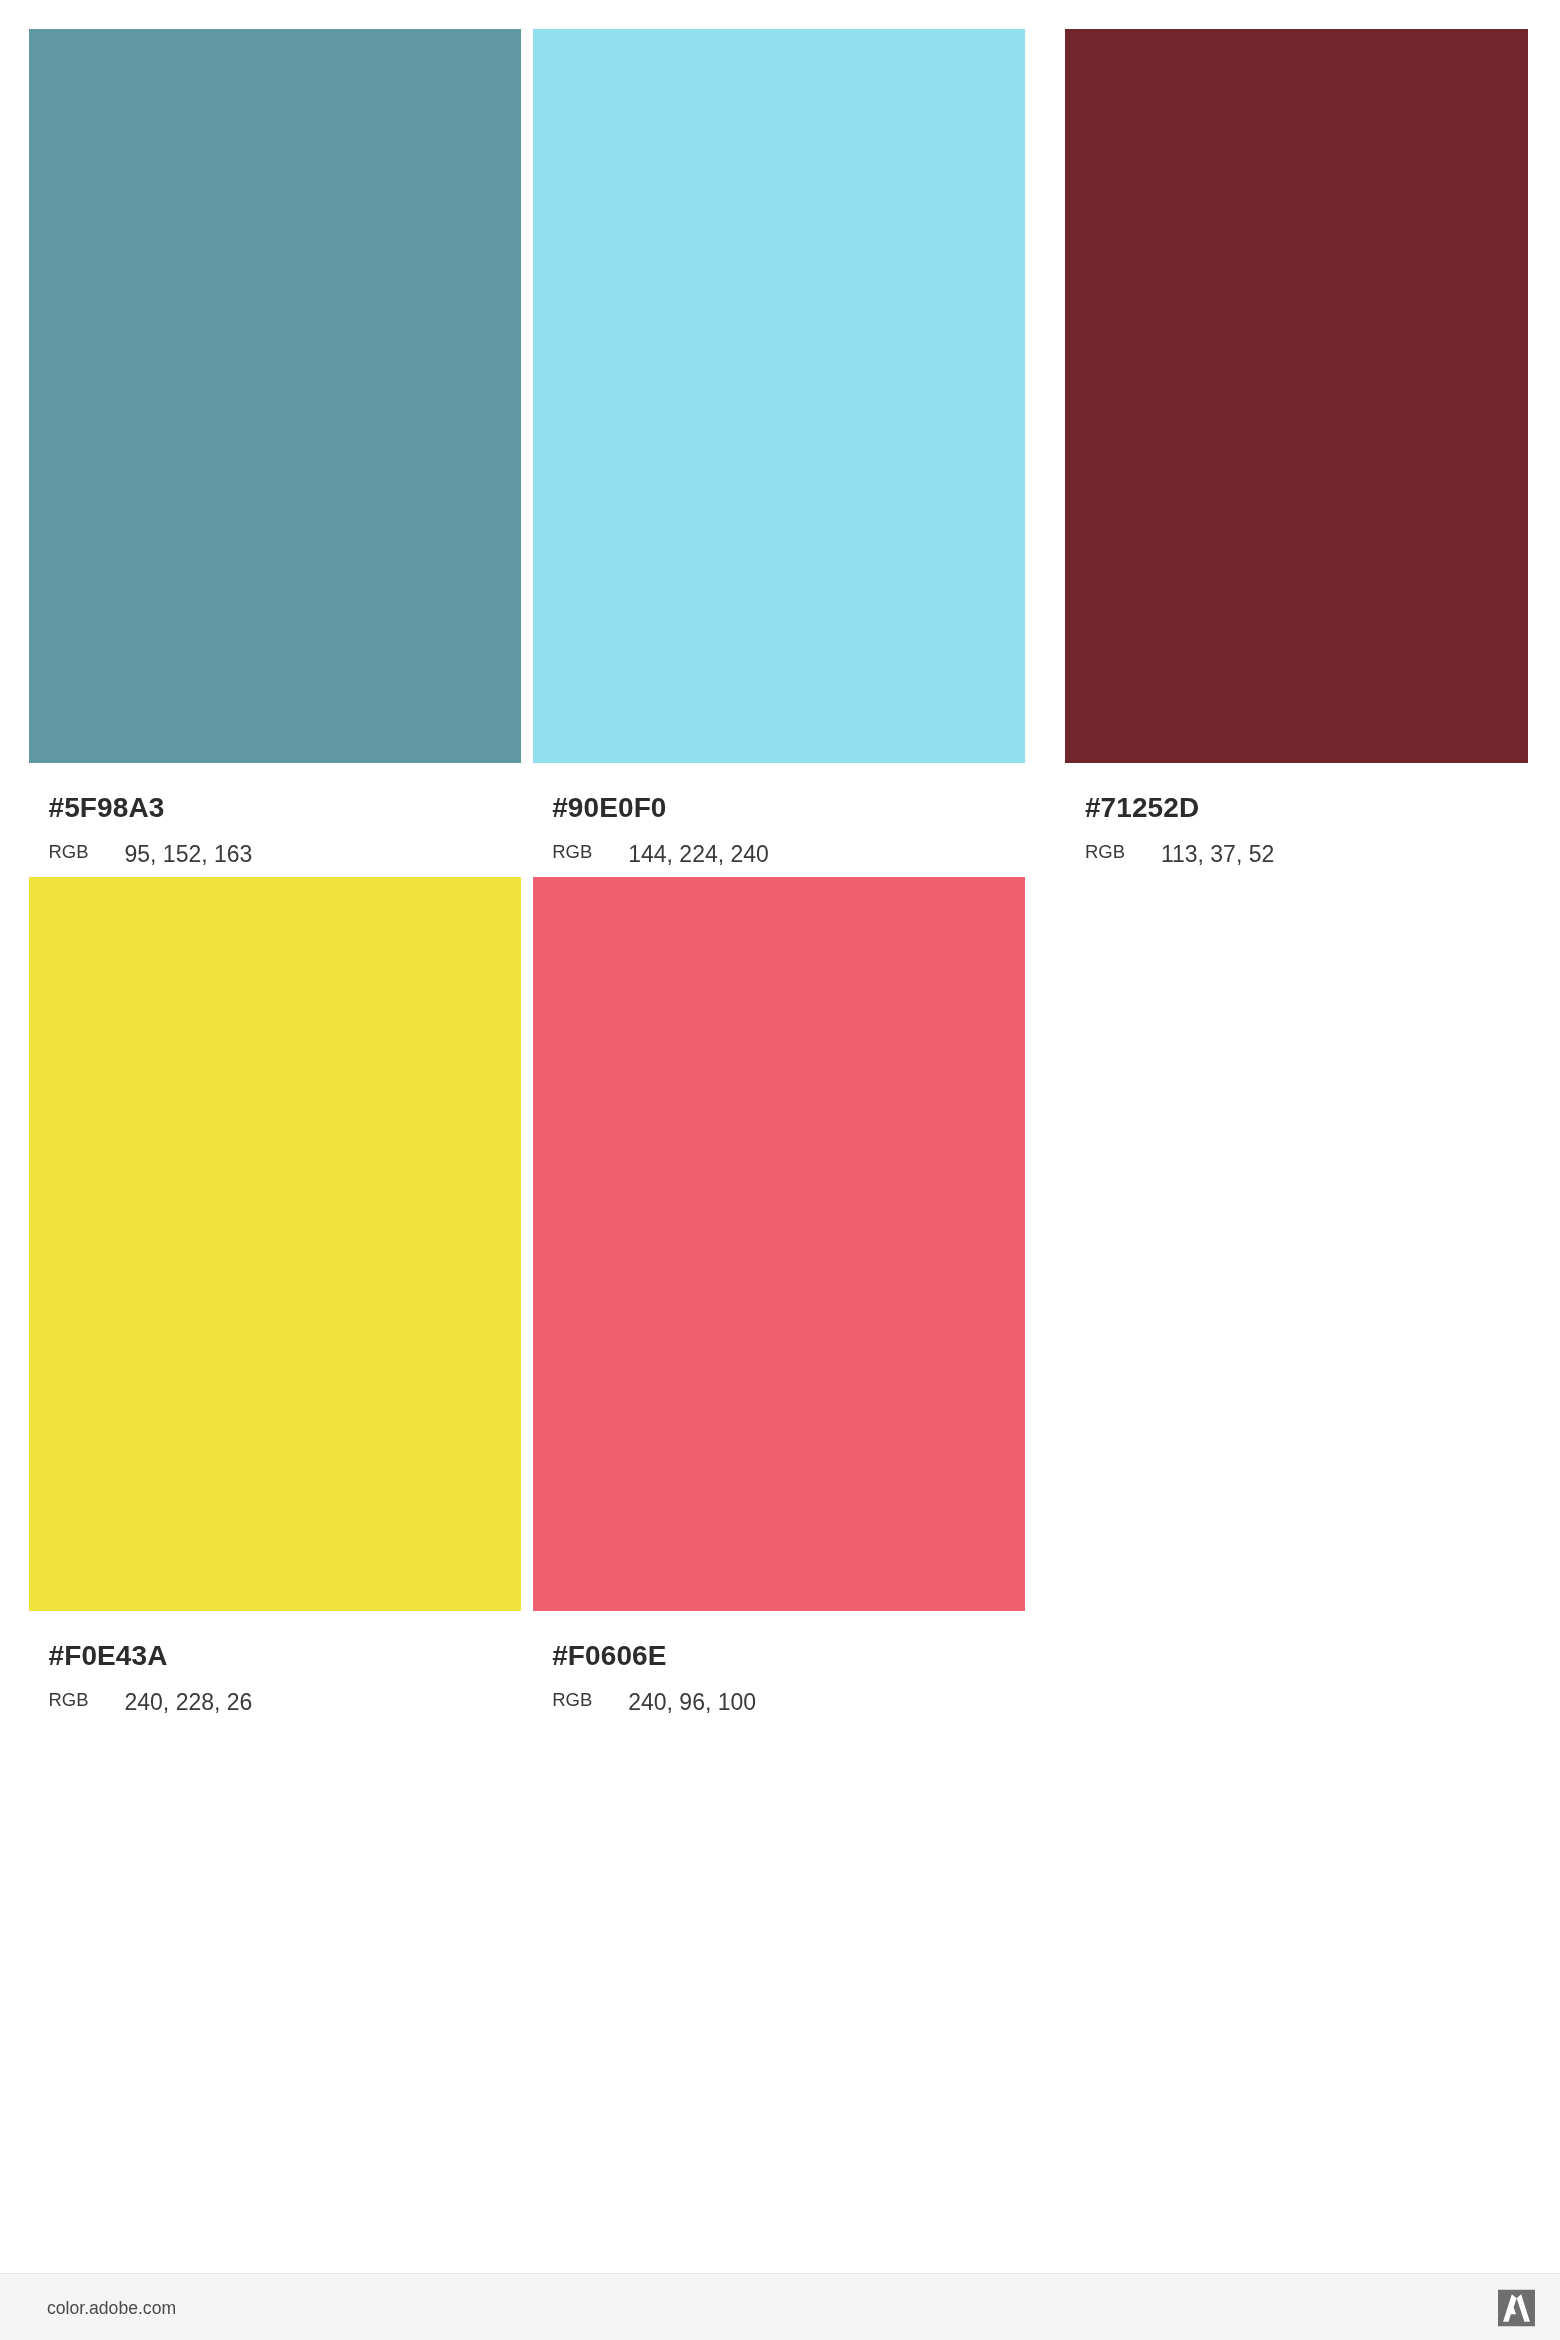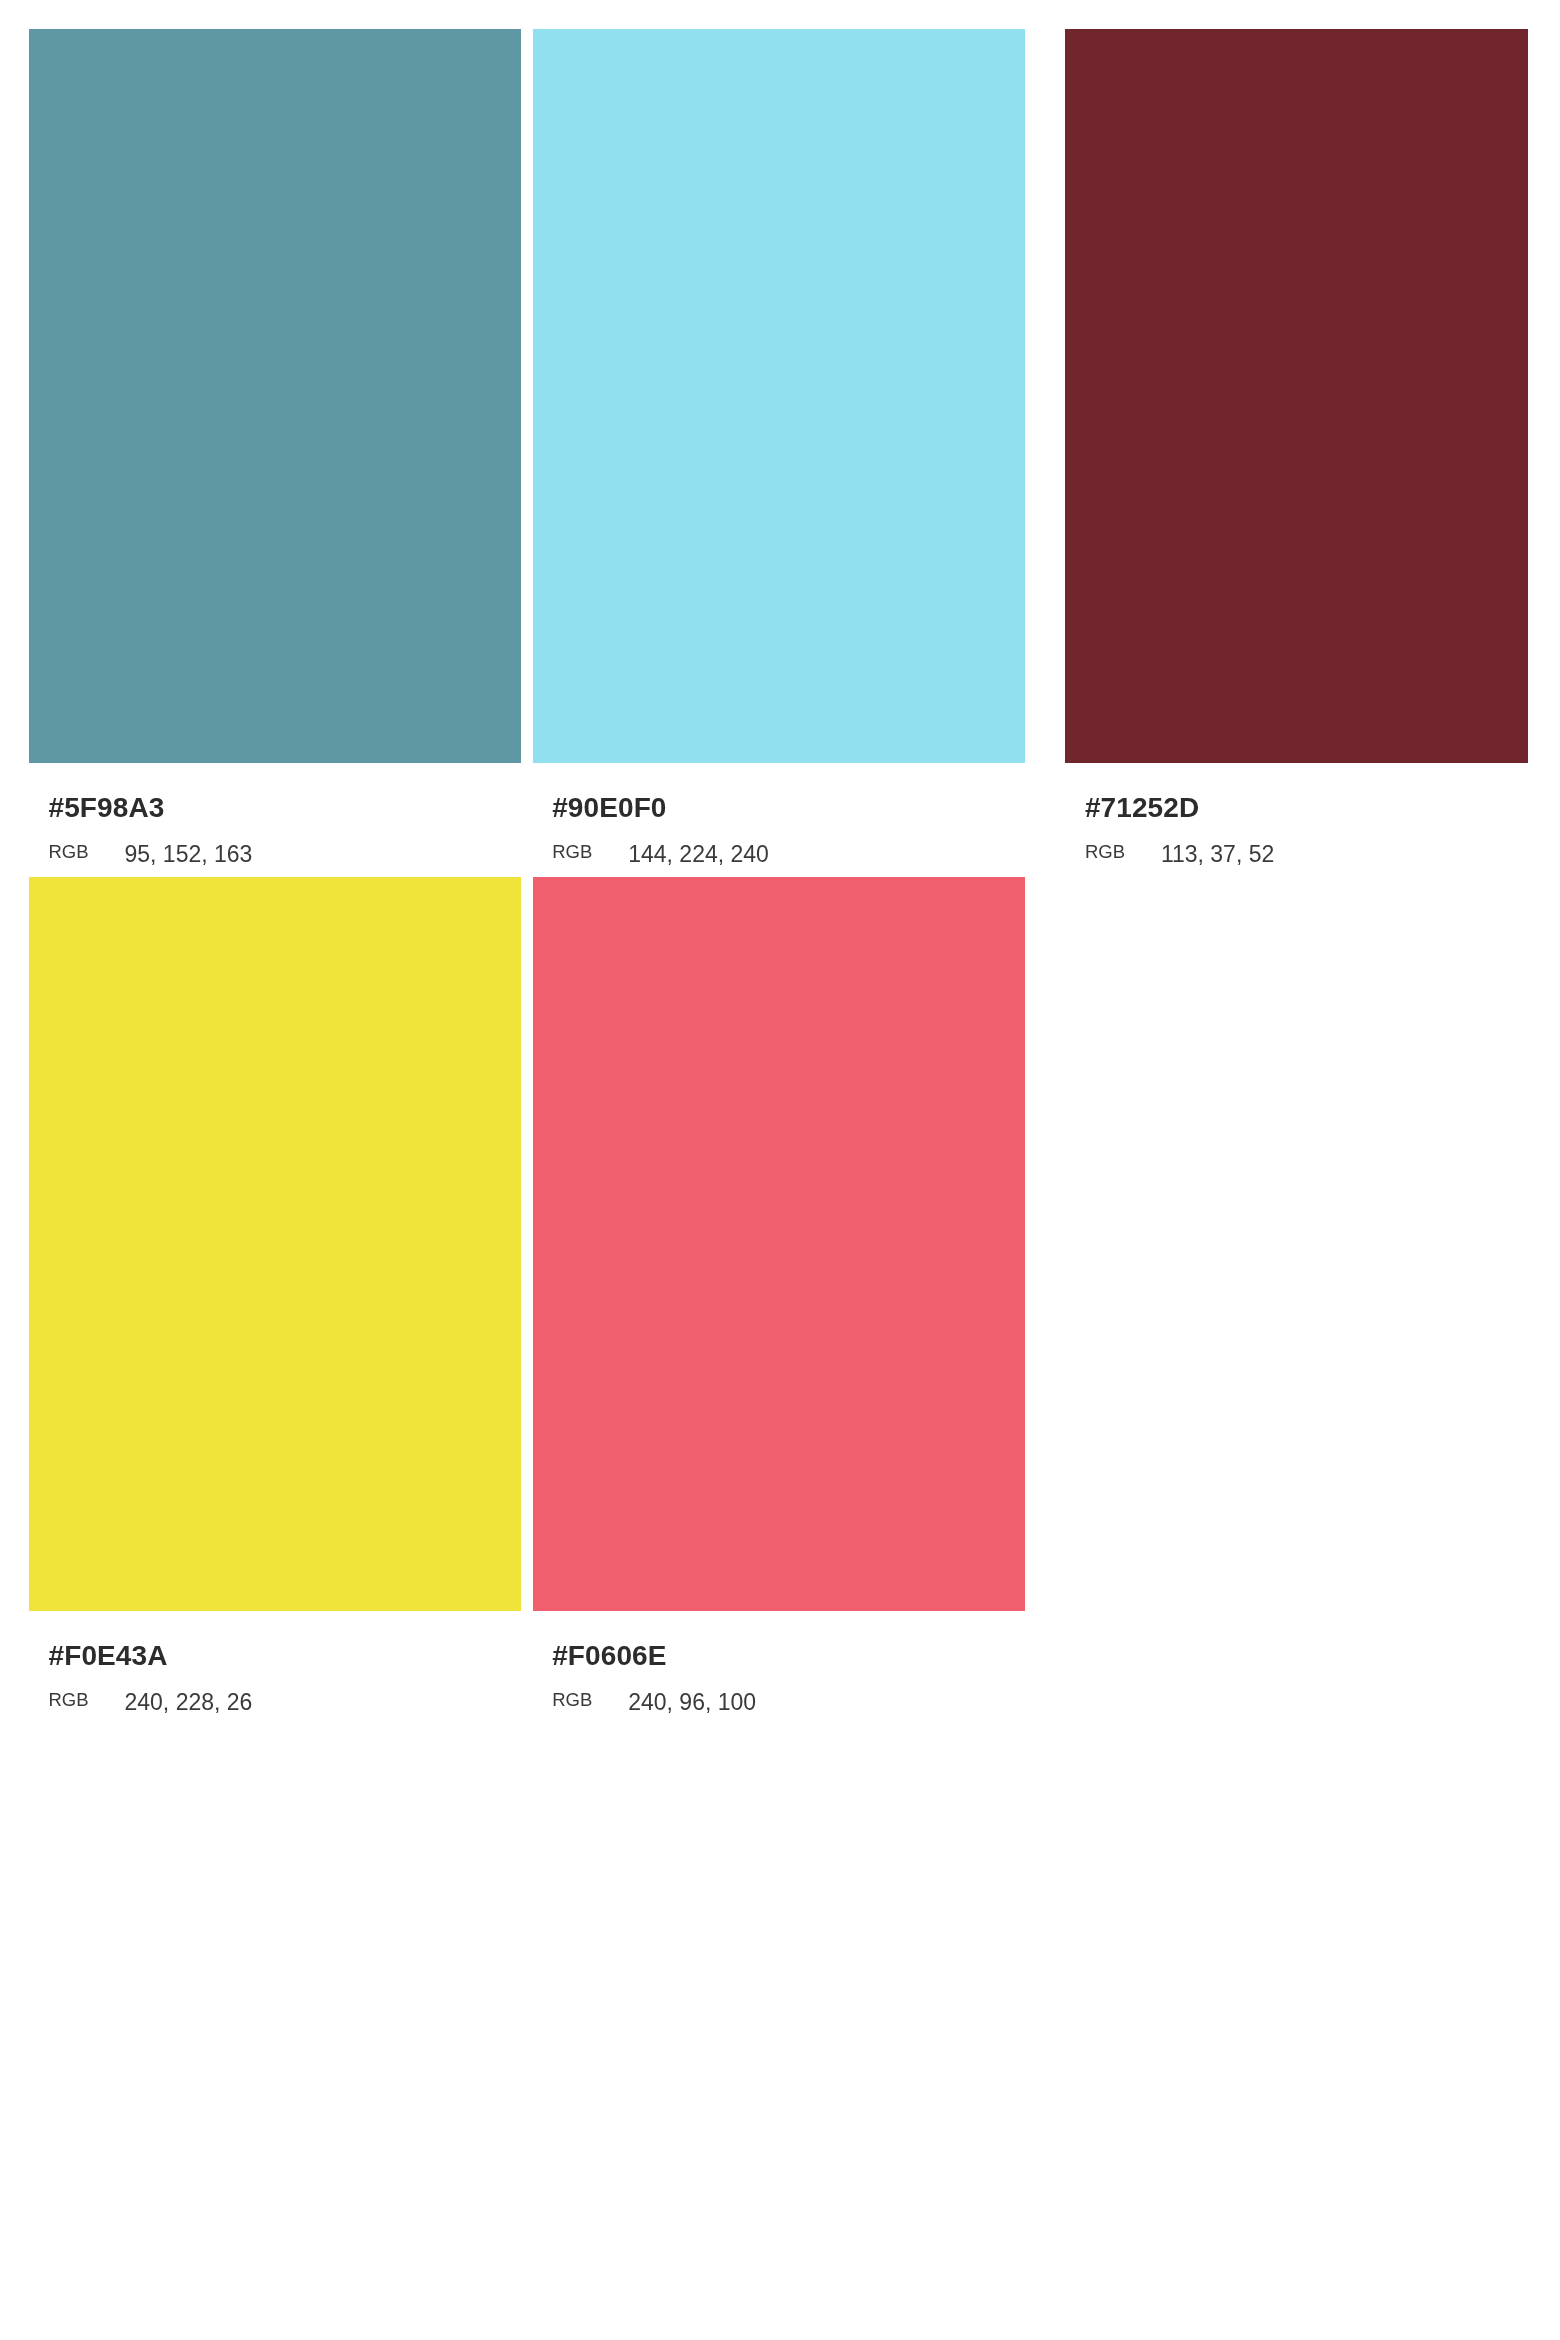--- a/index.html
+++ b/index.html
@@ -181,15 +181,23 @@
         <div class="hex-label">#F0606E</div>
         <div class="rgb-row">
           <span class="rgb-key">RGB</span>
           <span class="rgb-value">240, 96, 100</span>
         </div>
       </div>
     </div>
 
   </div>
 
+  <div class="footer" style="background: rgb(245, 245, 245);">
+    <span class="footer-url">color.adobe.com</span>
+    <svg class="footer-logo" viewBox="0 0 38 38" xmlns="http://www.w3.org/2000/svg">
+      <rect x="0" y="0" width="38" height="38" fill="#6E6E6E"></rect>
+      <path d="M14.2 5 L5.2 33 L10.9 33 L13.1 25.4 L18.6 25.4 L16.0 18.2 L19.2 9.0 Z" fill="#FFFFFF"></path>
+      <path d="M23.8 5 L32.8 33 L27.1 33 L19.2 9.0 Z" fill="#FFFFFF"></path>
+    </svg>
+  </div>
 
 </div>
 
 
 </body></html>

